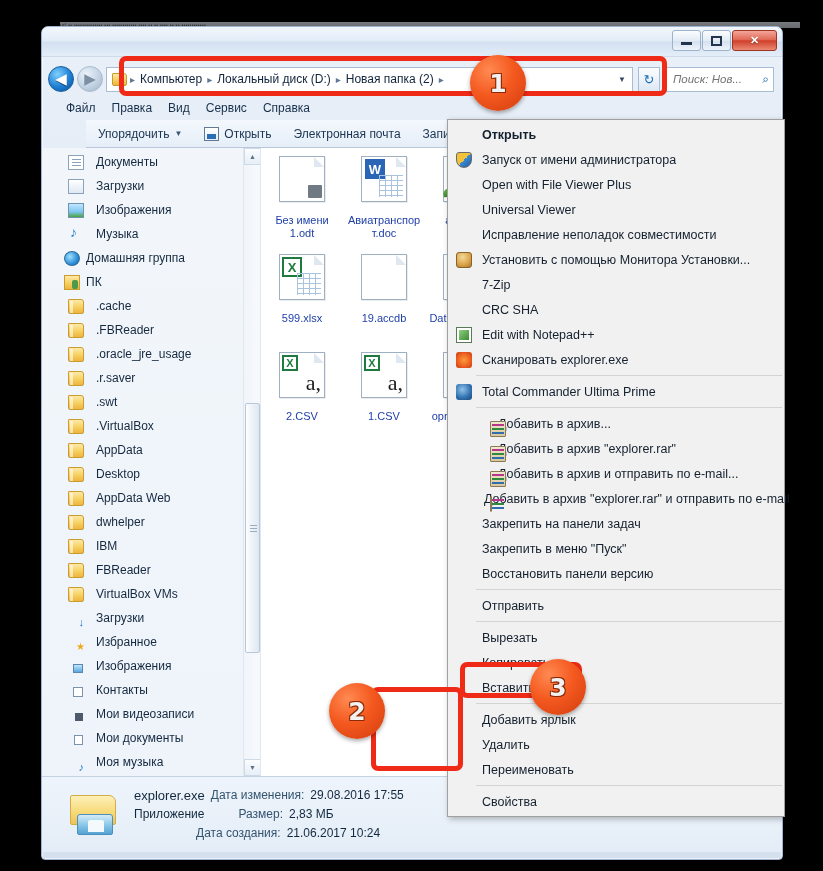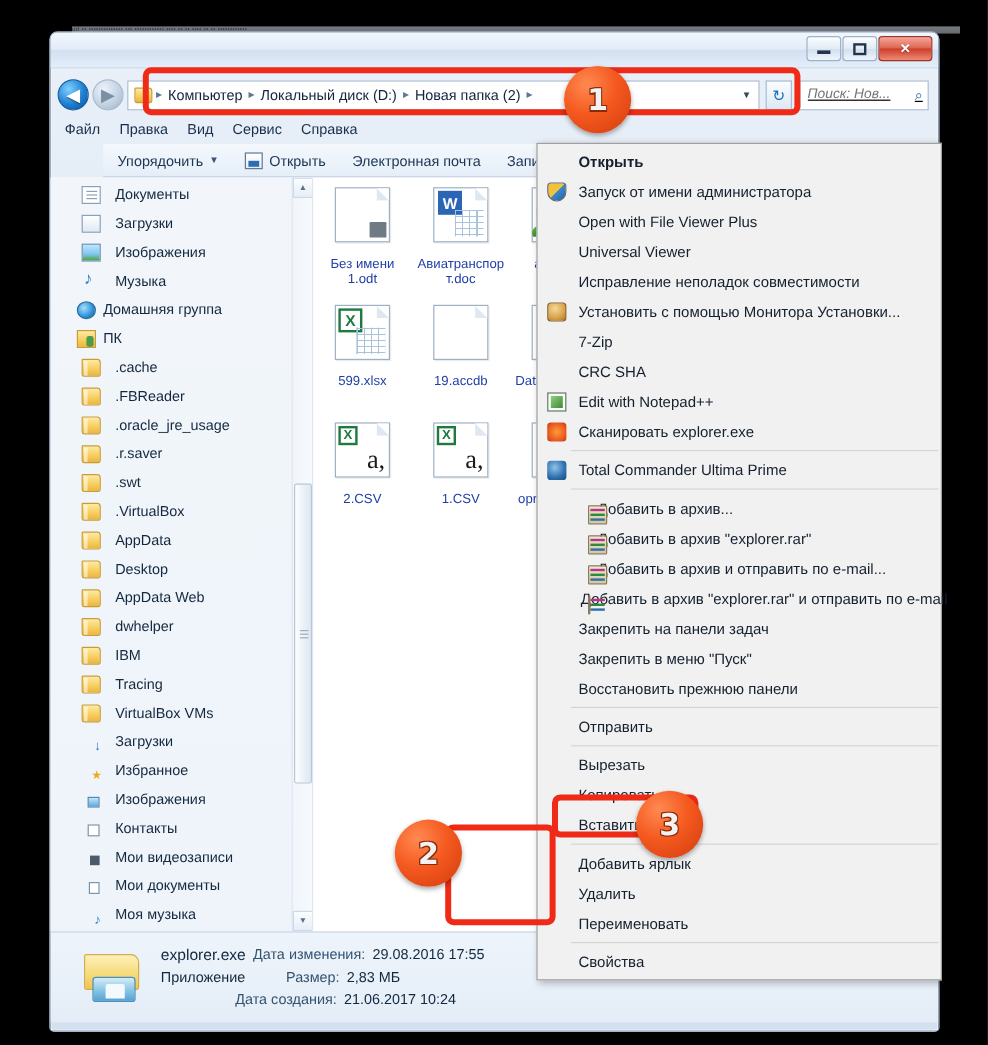--- a/index.html
+++ b/index.html
@@ -68,30 +68,30 @@
   .folder-mini {
     width: 15px; height: 13px; flex: none; margin: 0 2px 0 1px;
     background: linear-gradient(180deg,#fde9a8 0%,#f6cf63 55%,#eab43e 100%);
     border: 1px solid #c99a30; border-radius: 1px 3px 2px 2px;
   }
   .addr-drop { width: 16px; text-align: center; color: #35495f; font-size: 8px; flex:none; }
   .refresh { width: 22px; height: 25px; border:1px solid #a8bdd4; background: linear-gradient(180deg,#fbfdff,#dde8f4);
              display:flex;align-items:center;justify-content:center;color:#1d6fbb;font-size:13px;flex:none;margin-left:2px;}
   .searchbox {
     width: 108px; height: 25px; background: #fff; border: 1px solid #a8bdd4; margin-left: 3px;
-    display: flex; align-items: center; padding: 0 4px; flex: none; text-decoration: underline;
+    display: flex; align-items: center; padding: 0 4px; flex: none;
   }
   .searchbox input {
     border: none; outline: none; width: 100%; font-size: 11.5px; color: #777;
     font-family: "Liberation Sans", sans-serif; font-style: italic; background: transparent;
   }
   .mag { color: #2a6aa8; font-size: 12px; }
 
   
-  .menubar { height: 22px; display: flex; align-items: center; padding-left: 12px; gap: 16px; }
+  .menubar { height: 22px; display: flex; align-items: center; padding-left: 24px; gap: 16px; }
   .menubar span { font-size: 12px; color: #18304b; }
 
   
   .toolbar {
     height: 29px; display: flex; align-items: center; padding-left: 12px; gap: 22px;
     background: linear-gradient(180deg,#f4f8fd 0%,#e5eef8 100%);
     border-top: 1px solid #e6eef8; border-bottom: 1px solid #b9c9db; margin-left: 44px;
   }
   .tbitem { font-size: 12px; color: #1b3553; display: flex; align-items: center; gap: 5px; white-space: nowrap; }
   .tb-caret { font-size: 8px; color: #3a557a; }
@@ -376,21 +376,21 @@
             <div class="trow ind1">
               <span class="ic folder"></span>
               <span class="lbl">dwhelper</span>
             </div>
             <div class="trow ind1">
               <span class="ic folder"></span>
               <span class="lbl">IBM</span>
             </div>
             <div class="trow ind1">
               <span class="ic folder"></span>
-              <span class="lbl">Tracing</span>
+              <span class="lbl">FBReader</span>
             </div>
             <div class="trow ind1">
               <span class="ic folder"></span>
               <span class="lbl">VirtualBox VMs</span>
             </div>
             <div class="trow ind1">
               <span class="ic fdl"></span>
               <span class="lbl">Загрузки</span>
             </div>
             <div class="trow ind1">
@@ -638,21 +638,21 @@
         <span class="ctxicon ic-rar"></span>
         <span class="label">Добавить в архив "explorer.rar" и отправить по e-mail</span>
       </div>
       <div class="ctxitem">
         <span class="label">Закрепить на панели задач</span>
       </div>
       <div class="ctxitem">
         <span class="label">Закрепить в меню "Пуск"</span>
       </div>
       <div class="ctxitem">
-        <span class="label">Восстановить прежнюю панели</span>
+        <span class="label">Восстановить панели версию</span>
       </div>
       <div class="ctxsep"></div>
       <div class="ctxitem">
         <span class="label">Отправить</span>
       </div>
       <div class="ctxsep"></div>
       <div class="ctxitem">
         <span class="label">Вырезать</span>
       </div>
       <div class="ctxitem">

